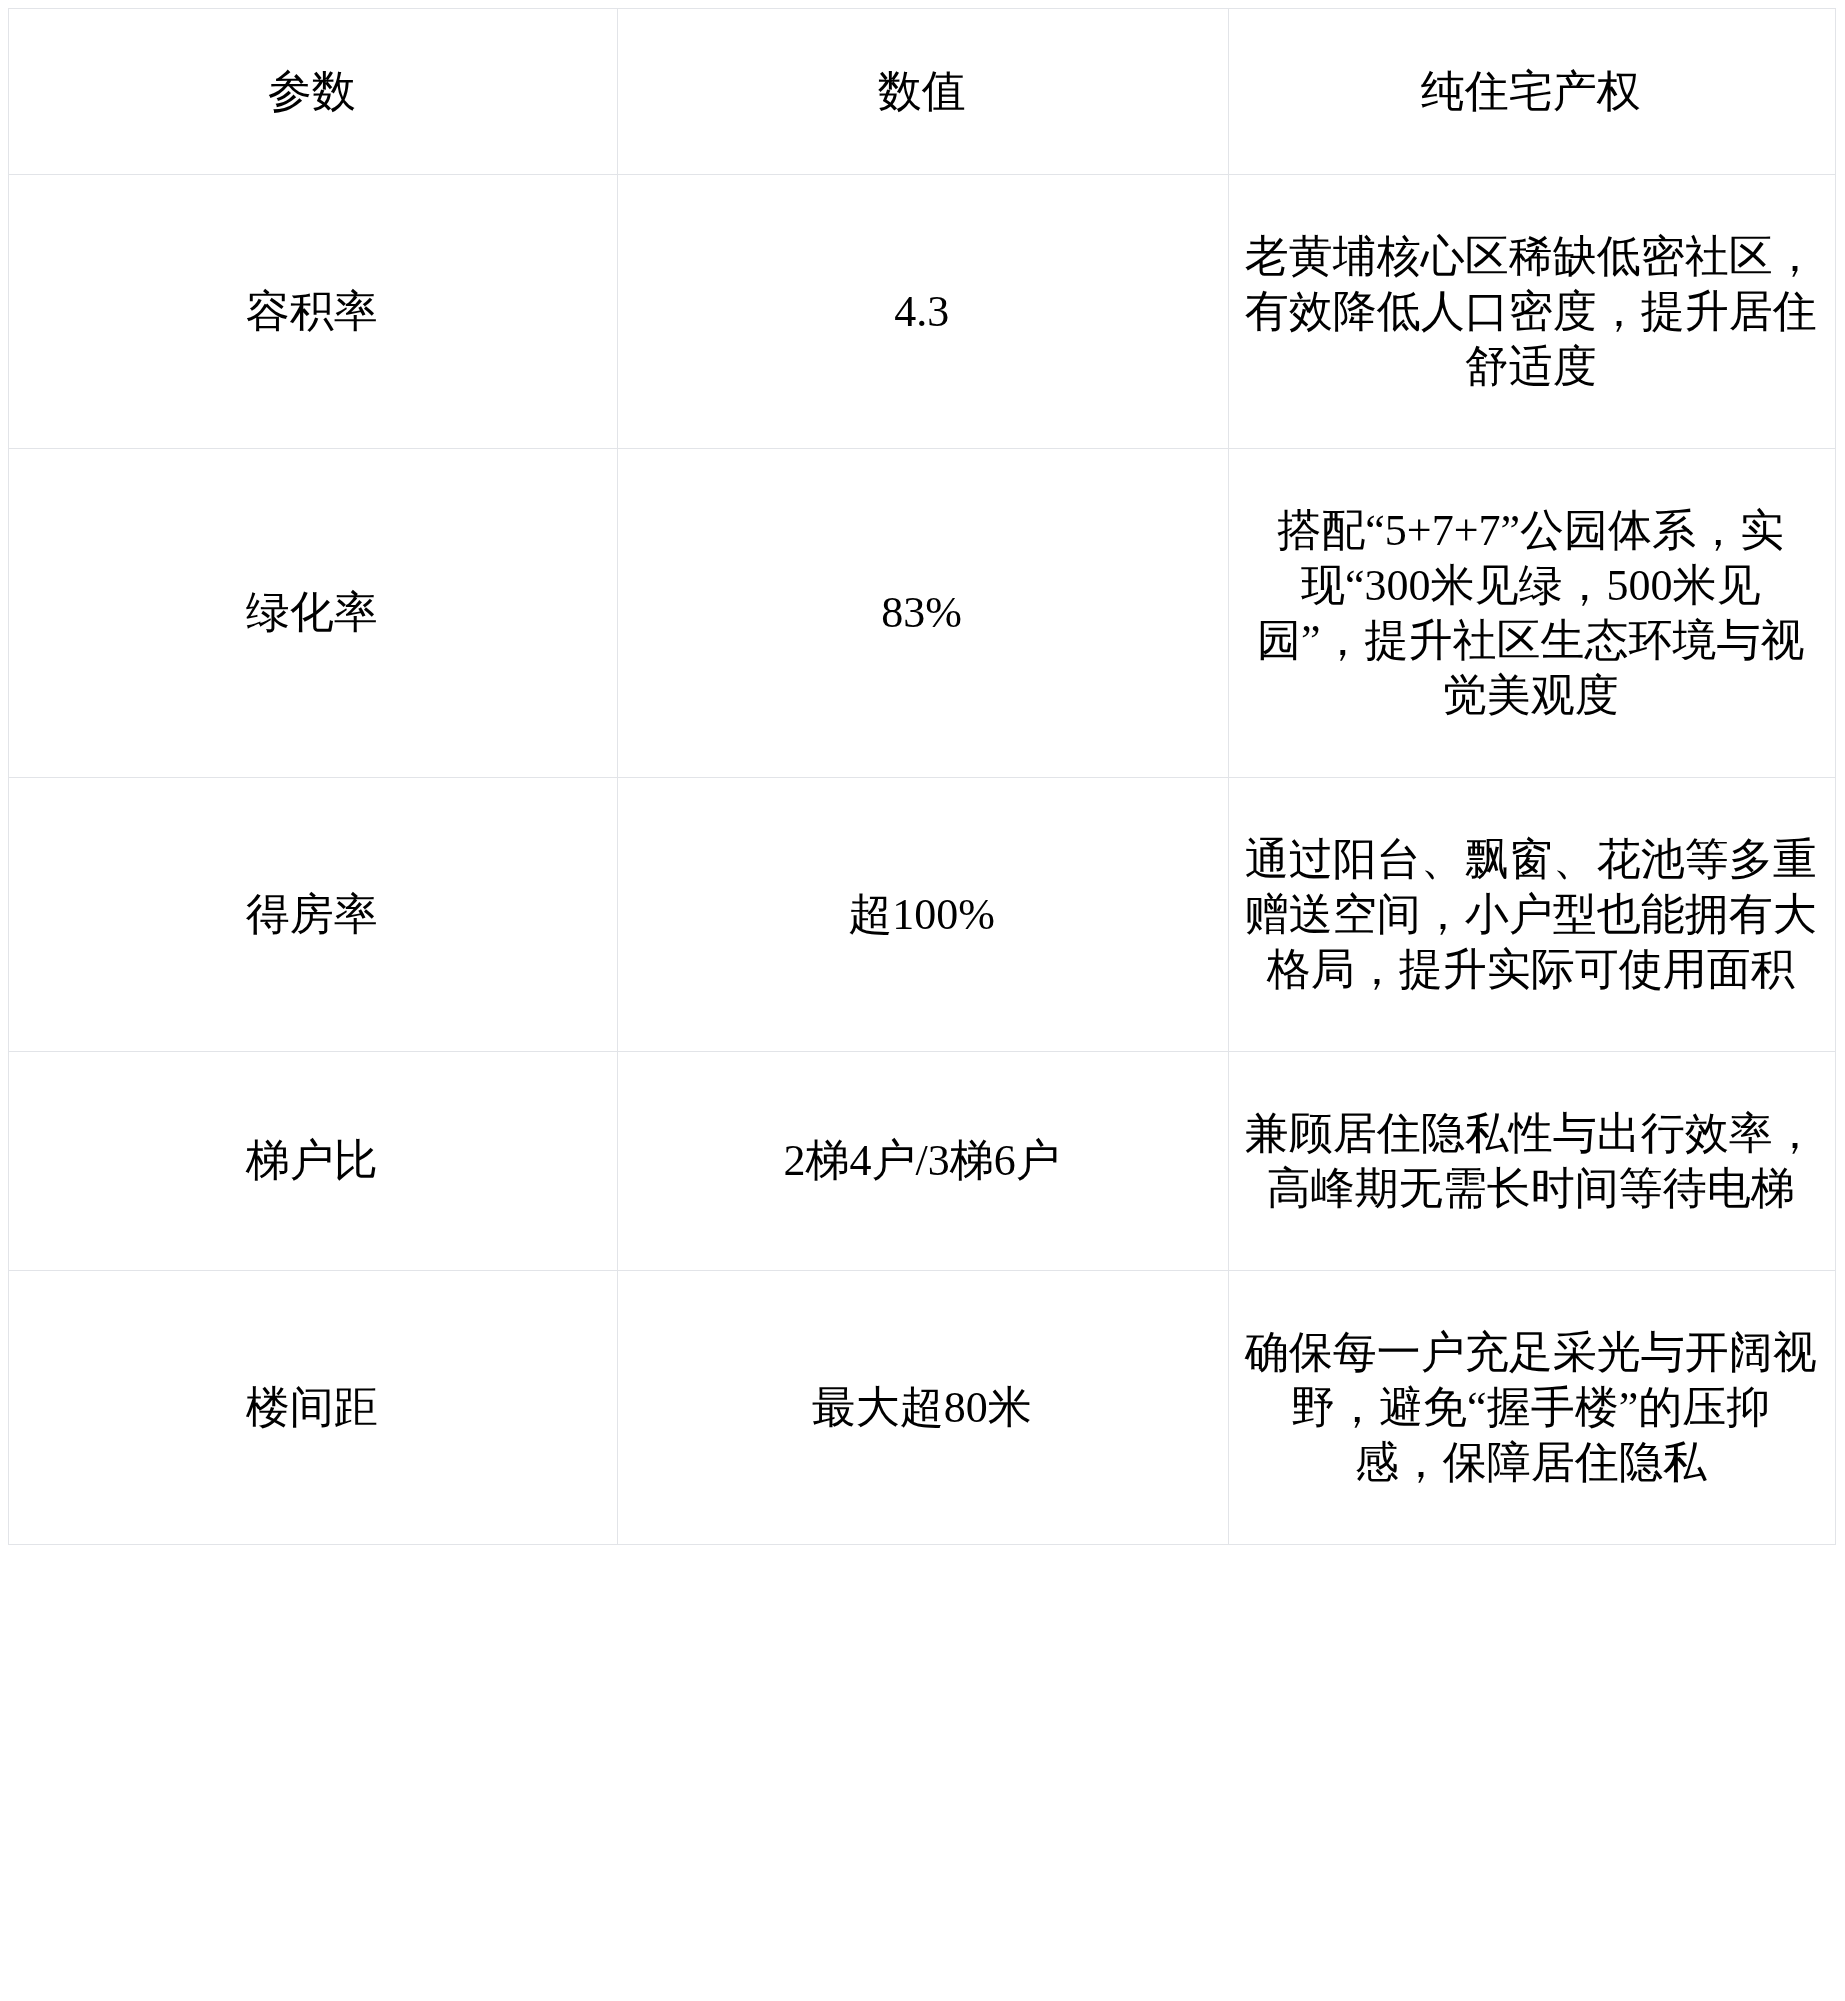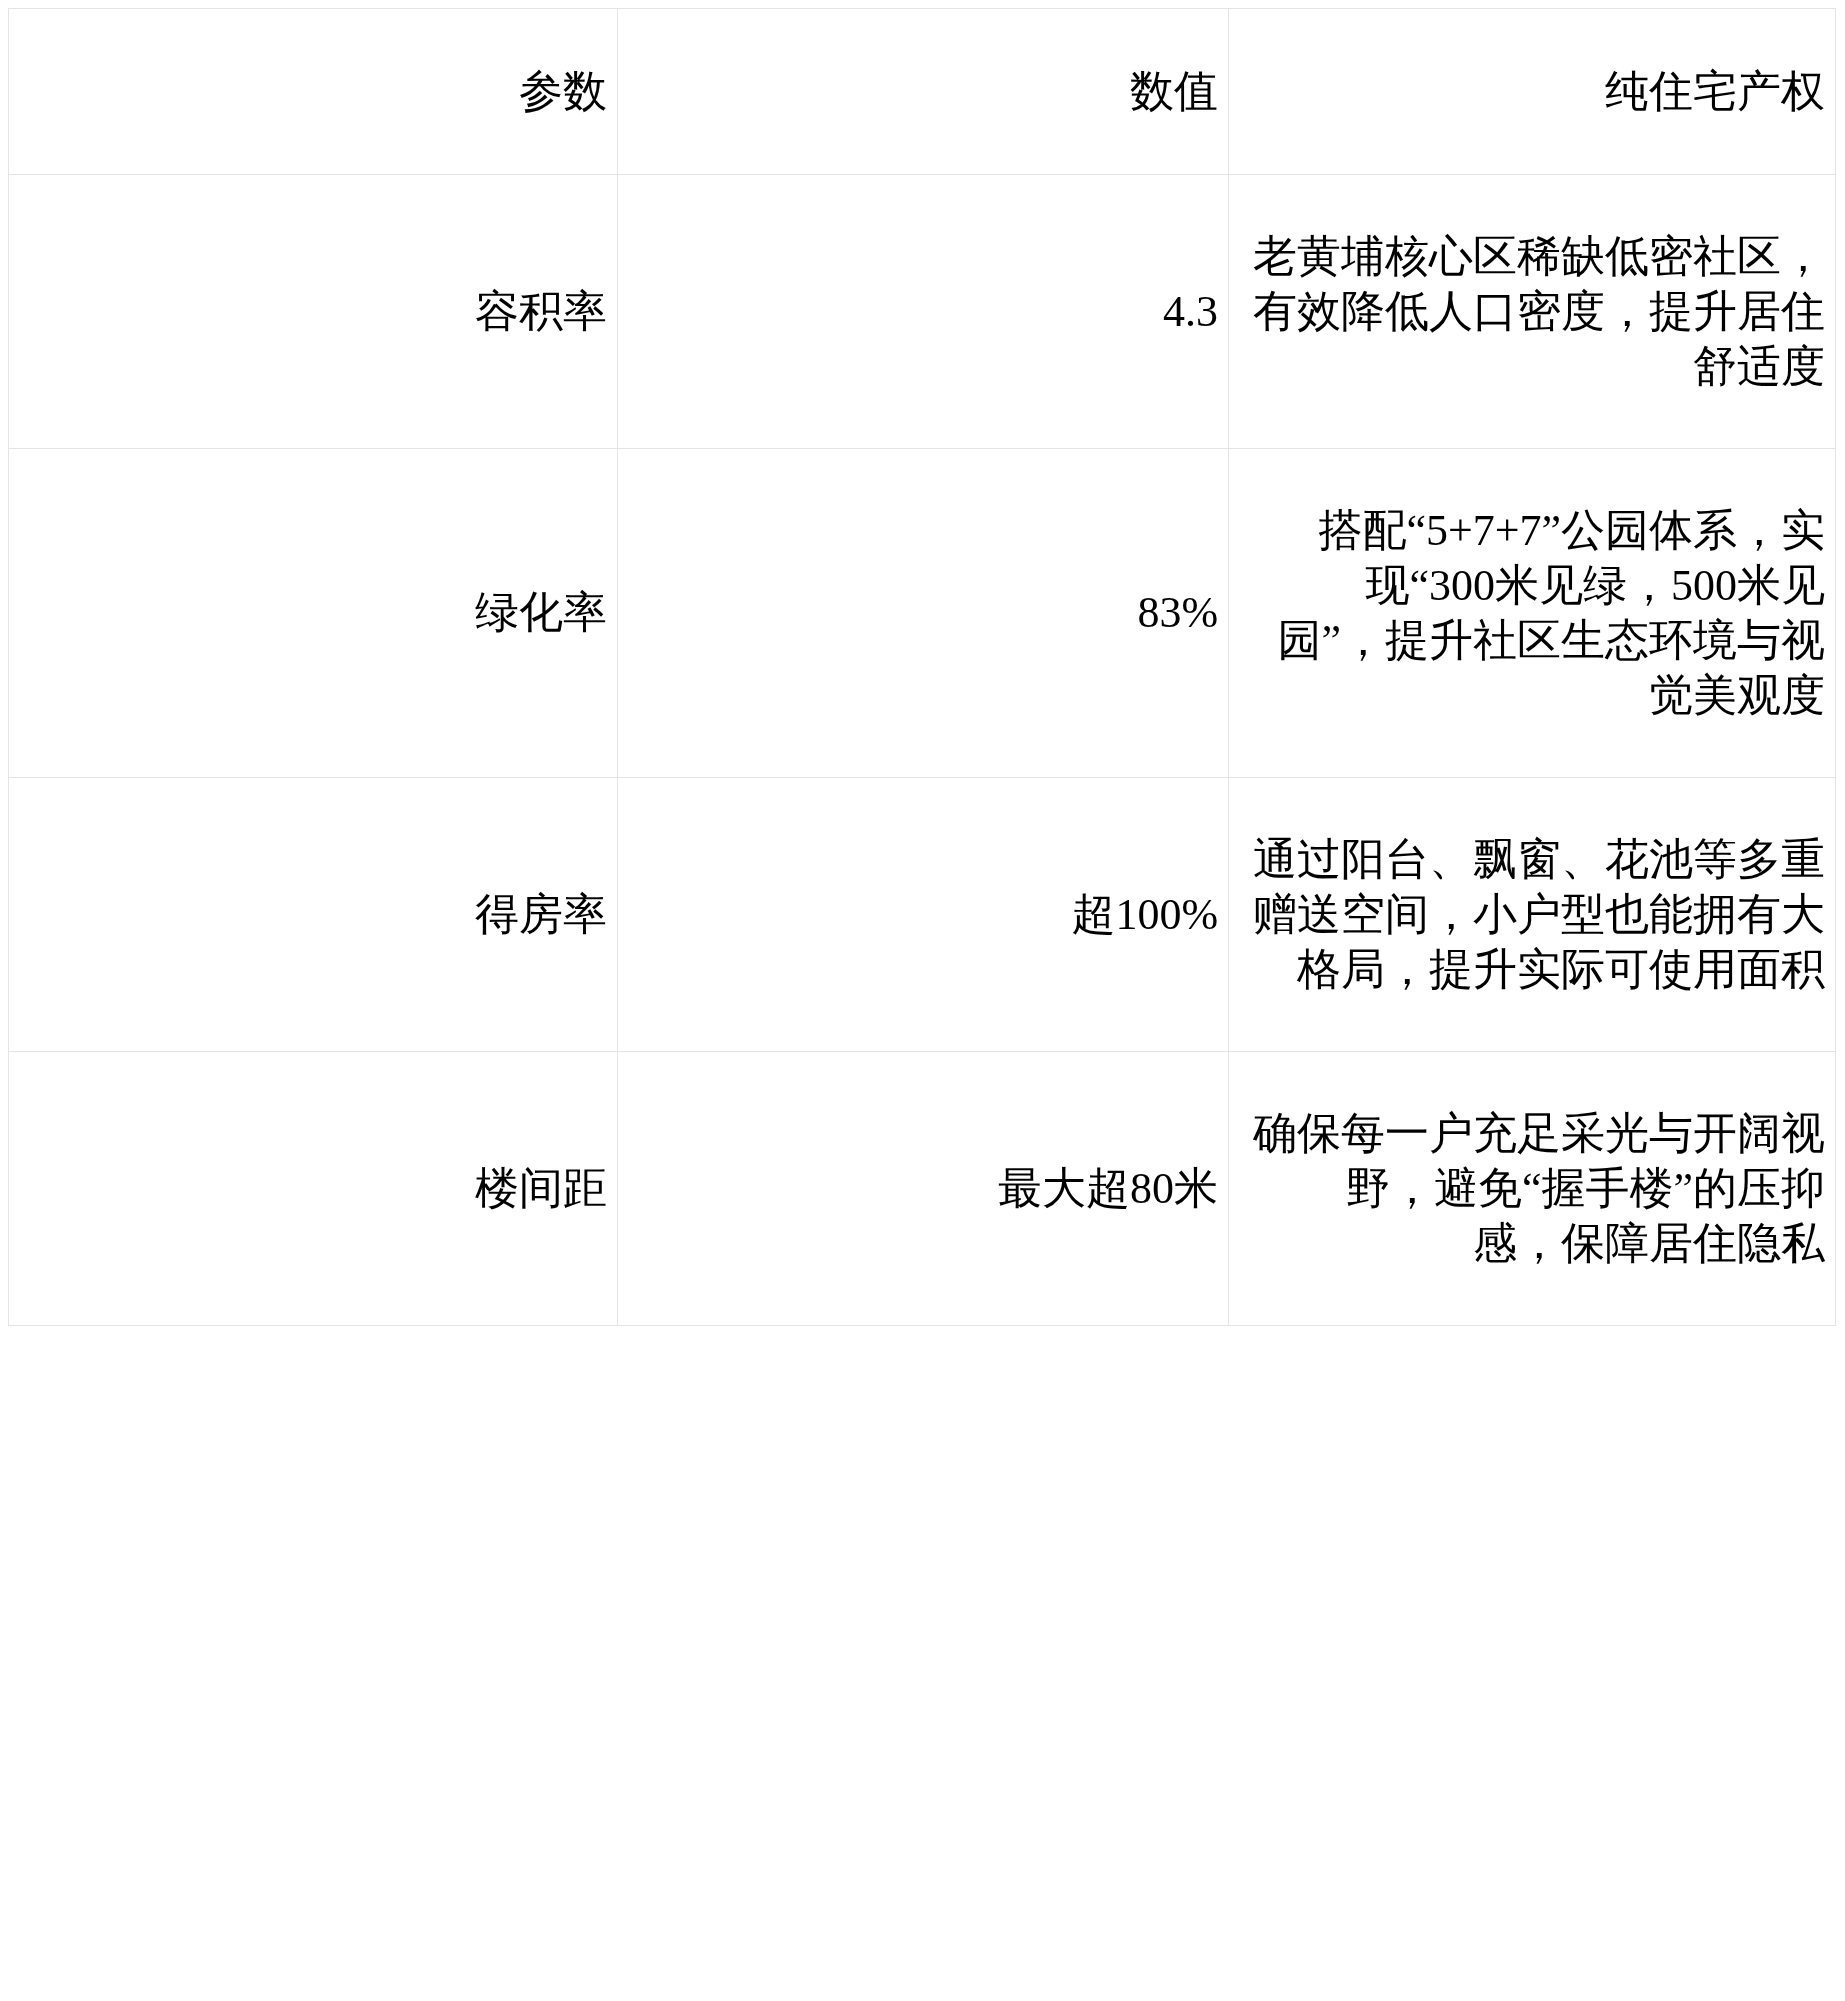--- a/index.html
+++ b/index.html
@@ -21,21 +21,21 @@
     margin: 7.6px 9.5px 9.5px 7.6px;
     background: #ffffff;
   }
   table.spec-table col.c1 { width: 609px; }
   table.spec-table col.c2 { width: 611px; }
   table.spec-table col.c3 { width: 607px; }
   table.spec-table th,
   table.spec-table td {
     border: 1px solid #e2e4e8;
     vertical-align: middle;
-    text-align: right;
+    text-align: center;
     font-size: 44px;
     line-height: 55px;
     font-weight: 400;
     padding: 54px 9.5px 54px 7.6px;
     white-space: pre-line;
     color: #000000;
     background: #ffffff;
     overflow: hidden;
   }
   table.spec-table th {
@@ -75,20 +75,26 @@
 觉美观度</td>
     </tr>
     <tr>
       <td>得房率</td>
       <td>超100%</td>
       <td>通过阳台、飘窗、花池等多重
 赠送空间，小户型也能拥有大
 格局，提升实际可使用面积</td>
     </tr>
     <tr>
+      <td>梯户比</td>
+      <td>2梯4户/3梯6户</td>
+      <td>兼顾居住隐私性与出行效率，
+高峰期无需长时间等待电梯</td>
+    </tr>
+    <tr>
       <td>楼间距</td>
       <td>最大超80米</td>
       <td>确保每一户充足采光与开阔视
 野，避免“握手楼”的压抑
 感，保障居住隐私</td>
     </tr>
   </tbody>
 </table>
 
 

